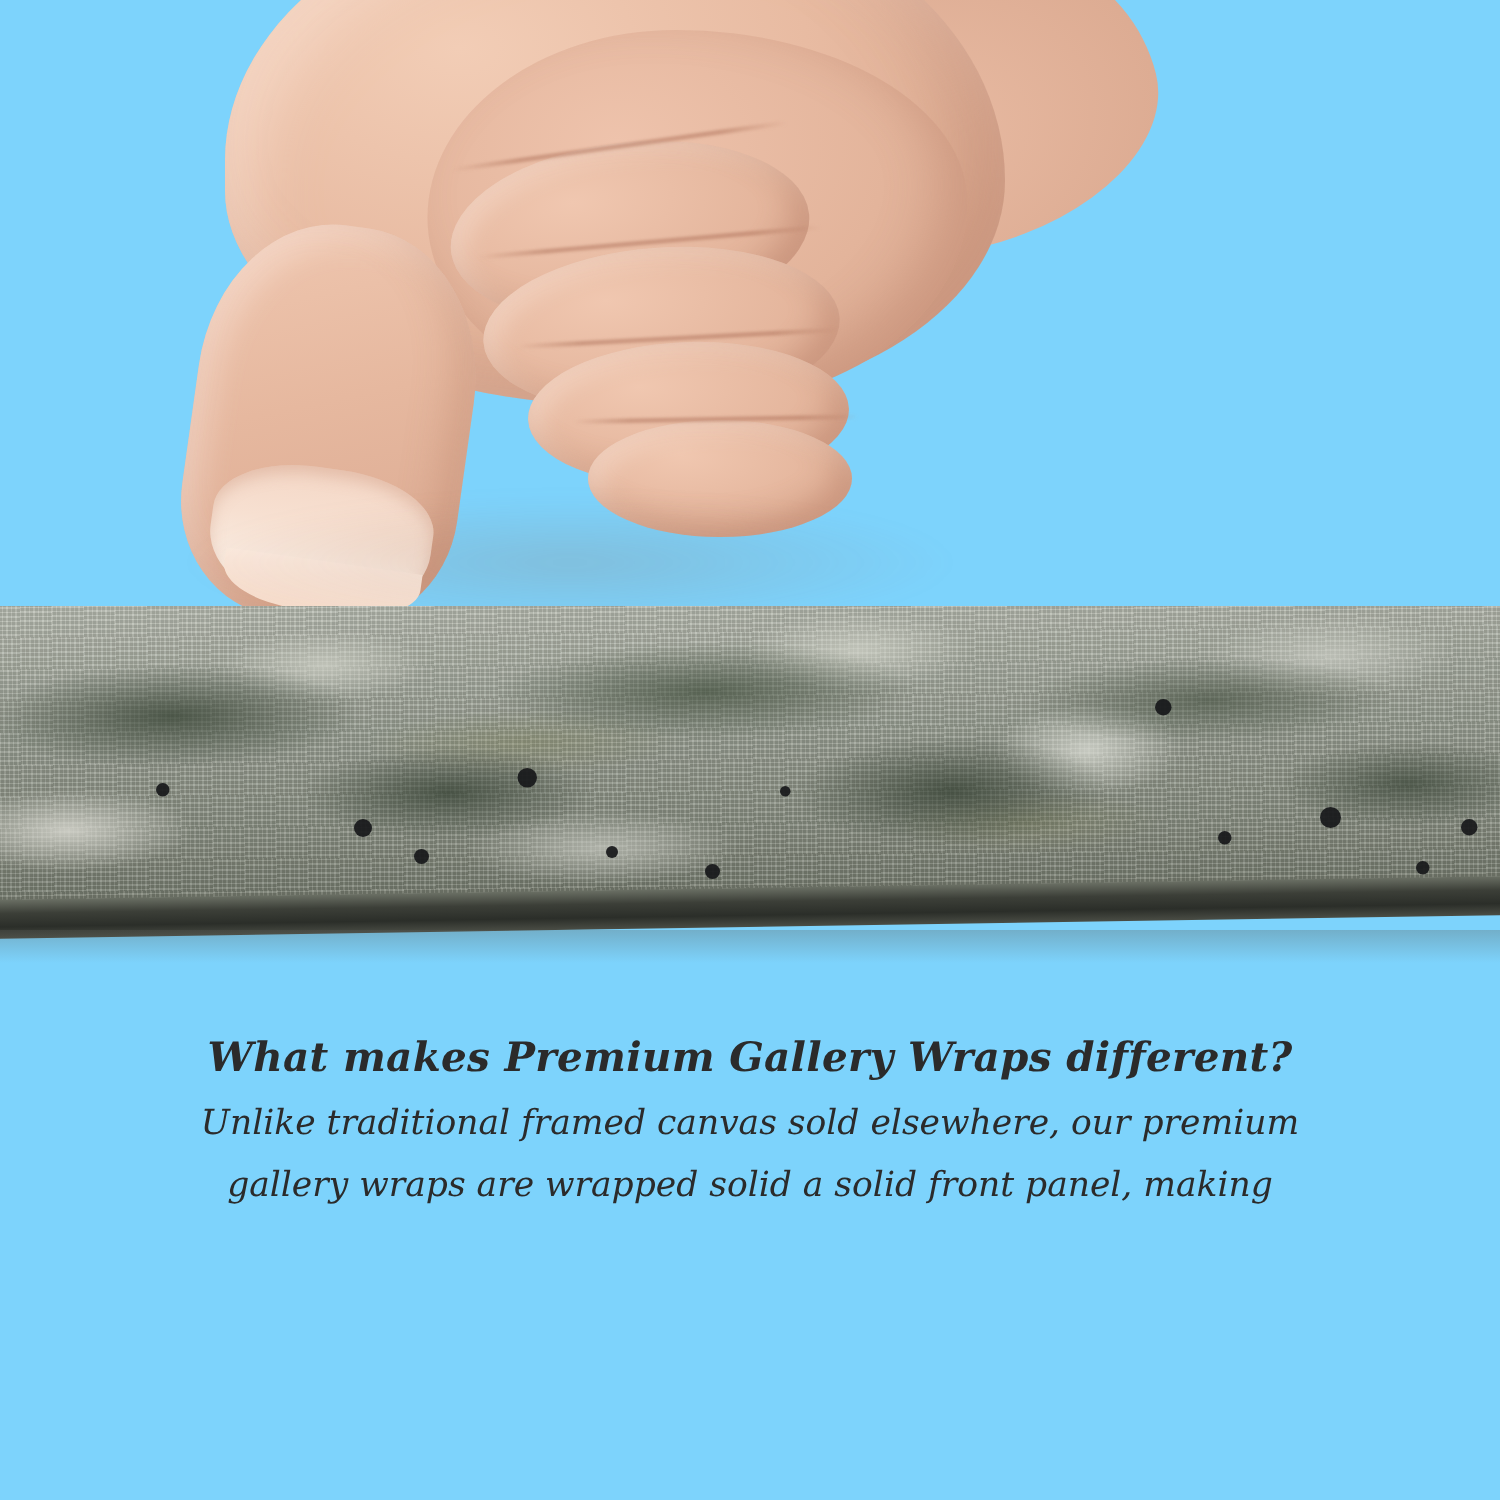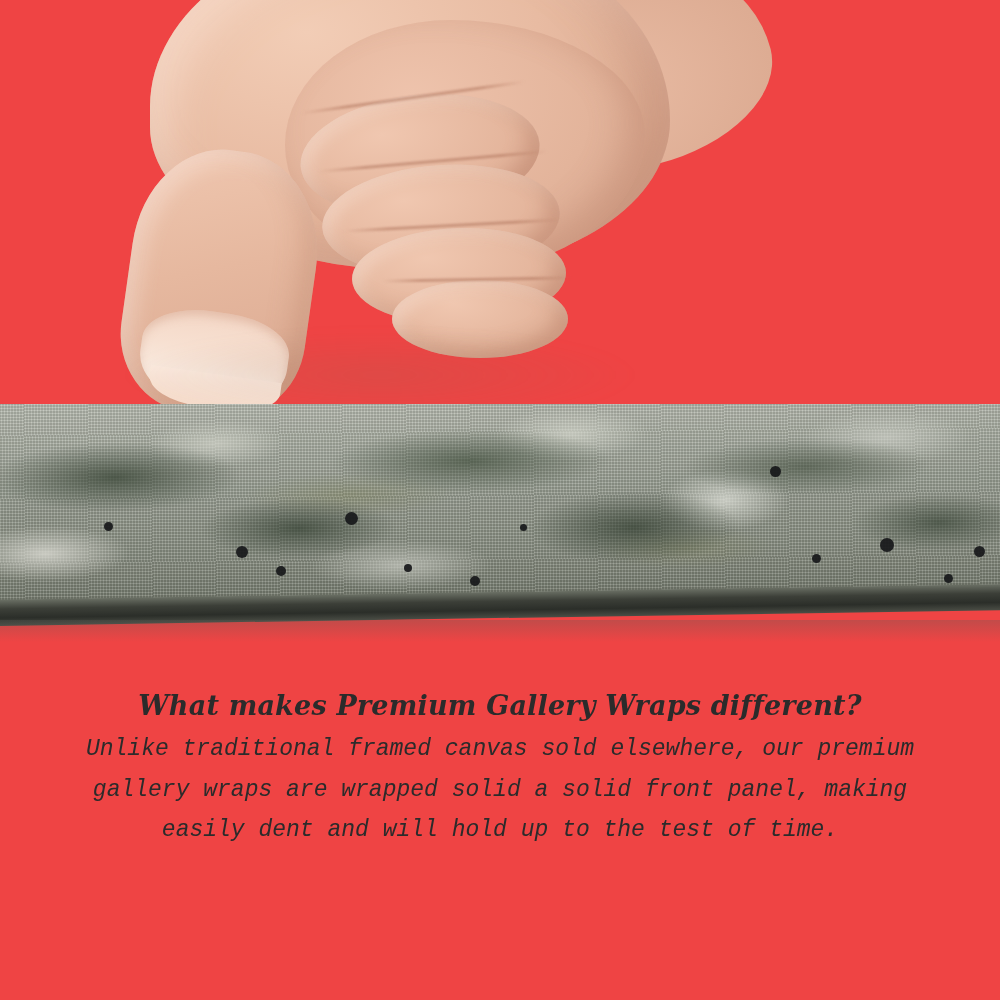--- a/index.html
+++ b/index.html
@@ -10,21 +10,21 @@
   body {
     width: 1000px;
     height: 1000px;
     overflow: hidden;
     font-family: "DejaVu Sans", sans-serif;
   }
   .page {
     position: relative;
     width: 1000px;
     height: 1000px;
-    background: #ef4444;
+    background: #7dd3fc;
   }
 
   
   .hand-area {
     position: absolute;
     left: 0;
     top: 0;
     width: 1000px;
     height: 410px;
     overflow: hidden;
@@ -212,21 +212,20 @@
   .caption-title {
     font-size: 27px;
     font-weight: 700;
     letter-spacing: .2px;
     margin-bottom: 12px;
   }
   .caption-body p {
     margin: 0 0 8px 0;
     font-size: 23px;
     line-height: 1.42;
-    font-family: Liberation Mono, monospace;
   }
   .caption-body p:last-child { margin-bottom: 0; }
 </style>
 </head>
 <body>
 
 <div class="page">
 
   <div class="hand-area">
     <div class="wrist"></div>
@@ -262,17 +261,16 @@
     <div class="speck" style="left:974px; top:142px; width:11px; height:11px;"></div>
     <div class="canvas-edge-dark"></div>
   </div>
   <div class="canvas-shadow"></div>
 
   <div class="caption">
     <div class="caption-title">What makes Premium Gallery Wraps different?</div>
     <div class="caption-body">
       <p>Unlike traditional framed canvas sold elsewhere, our premium</p>
       <p>gallery wraps are wrapped solid a solid front panel, making</p>
-      <p>easily dent and will hold up to the test of time.</p>
     </div>
   </div>
 
 </div>
 
 </body></html>

